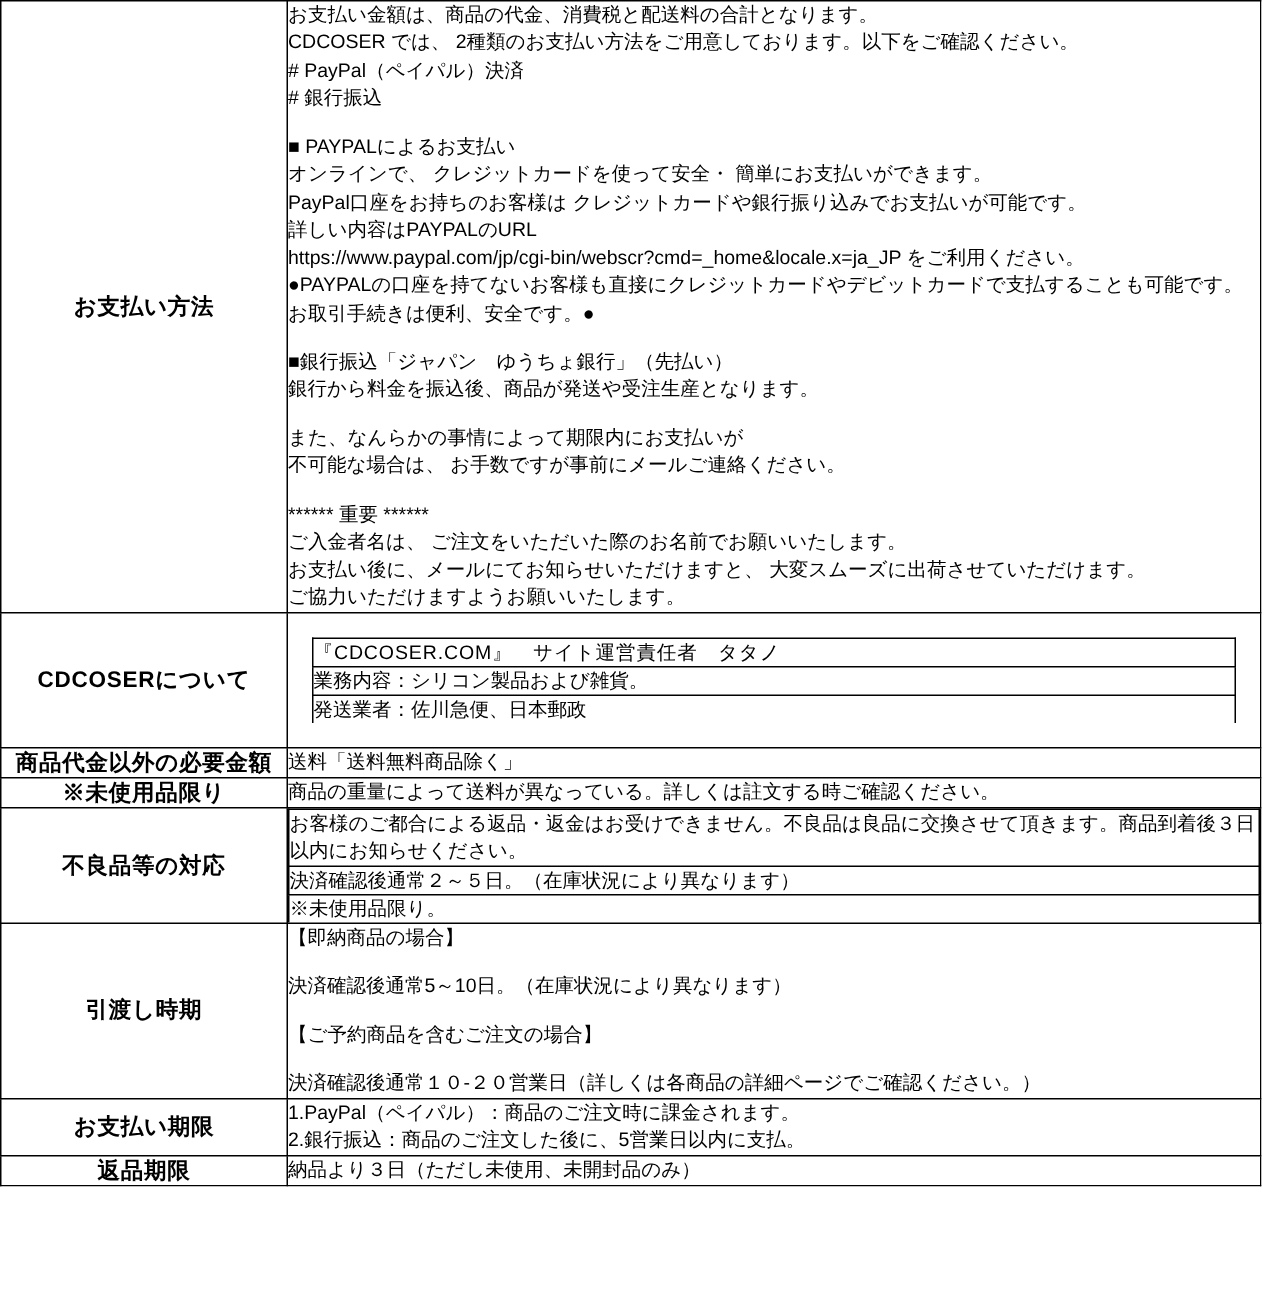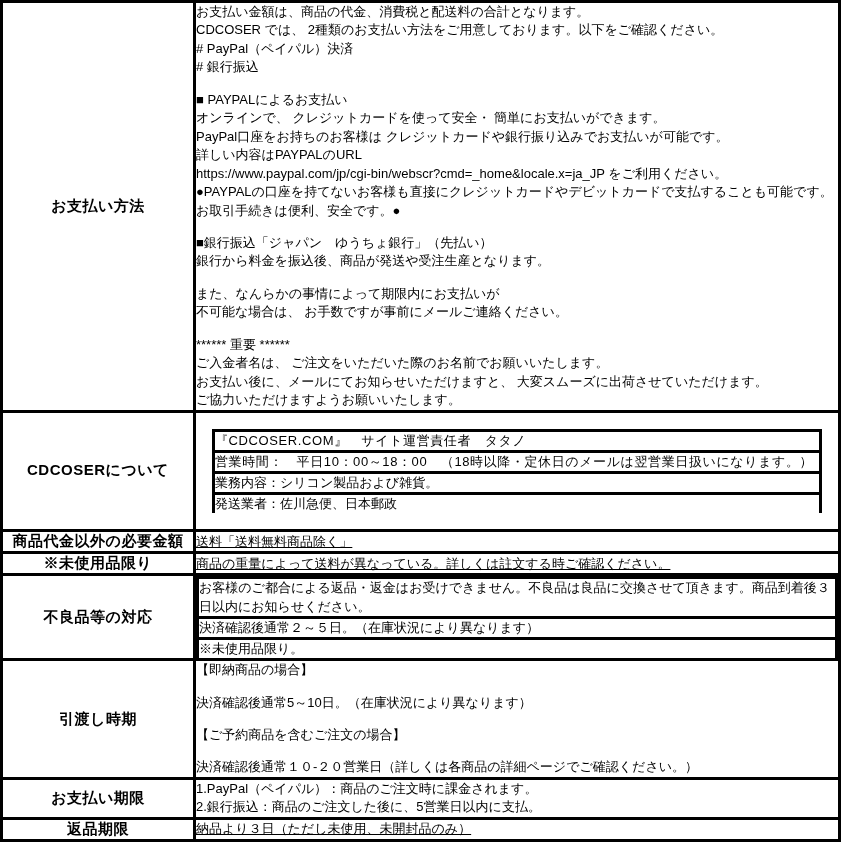--- a/index.html
+++ b/index.html
@@ -12,41 +12,40 @@
     font-family: "Liberation Sans", sans-serif;
     font-size: 13px;
     color: #000000;
   }
   table.info {
     width: 841px;
     border-collapse: collapse;
     table-layout: fixed;
   }
   table.info td {
-    border: 3px solid #000000;
+    border: 1px solid #000000;
     vertical-align: middle;
     padding: 0;
   }
   td.label {
     width: 190px;
     text-align: center;
     font-weight: bold;
     font-size: 15px;
     letter-spacing: 0.5px;
     padding: 4px 2px;
   }
   td.value {
     padding: 3px 4px 3px 5px;
     line-height: 1.42;
     font-size: 13px;
     vertical-align: top;
   }
   td.value.mid {
     vertical-align: middle;
-    text-decoration: underline;
   }
   .line {
     white-space: pre-wrap;
     word-break: break-all;
   }
   .blank {
     height: 14px;
   }
   .mono-ish {
     font-family: "Liberation Mono", monospace;
@@ -108,23 +107,20 @@
       </td>
     </tr>
 
     <tr>
       <td class="label">CDCOSERについて</td>
       <td class="value" style="padding:16px">
         <table class="inner">
           <tbody>
             <tr>
                 <td class="spaced">『CDCOSER.COM』　サイト運営責任者　タタノ</td>
-              </tr>
-            <tr>
-                <td class="spaced">営業時間：　平日10：00～18：00　（18時以降・定休日のメールは翌営業日扱いになります。）</td>
               </tr>
             <tr>
                 <td>業務内容：シリコン製品および雑貨。</td>
               </tr>
             <tr>
                 <td>発送業者：佐川急便、日本郵政</td>
               </tr>
           </tbody>
         </table>
       </td>

